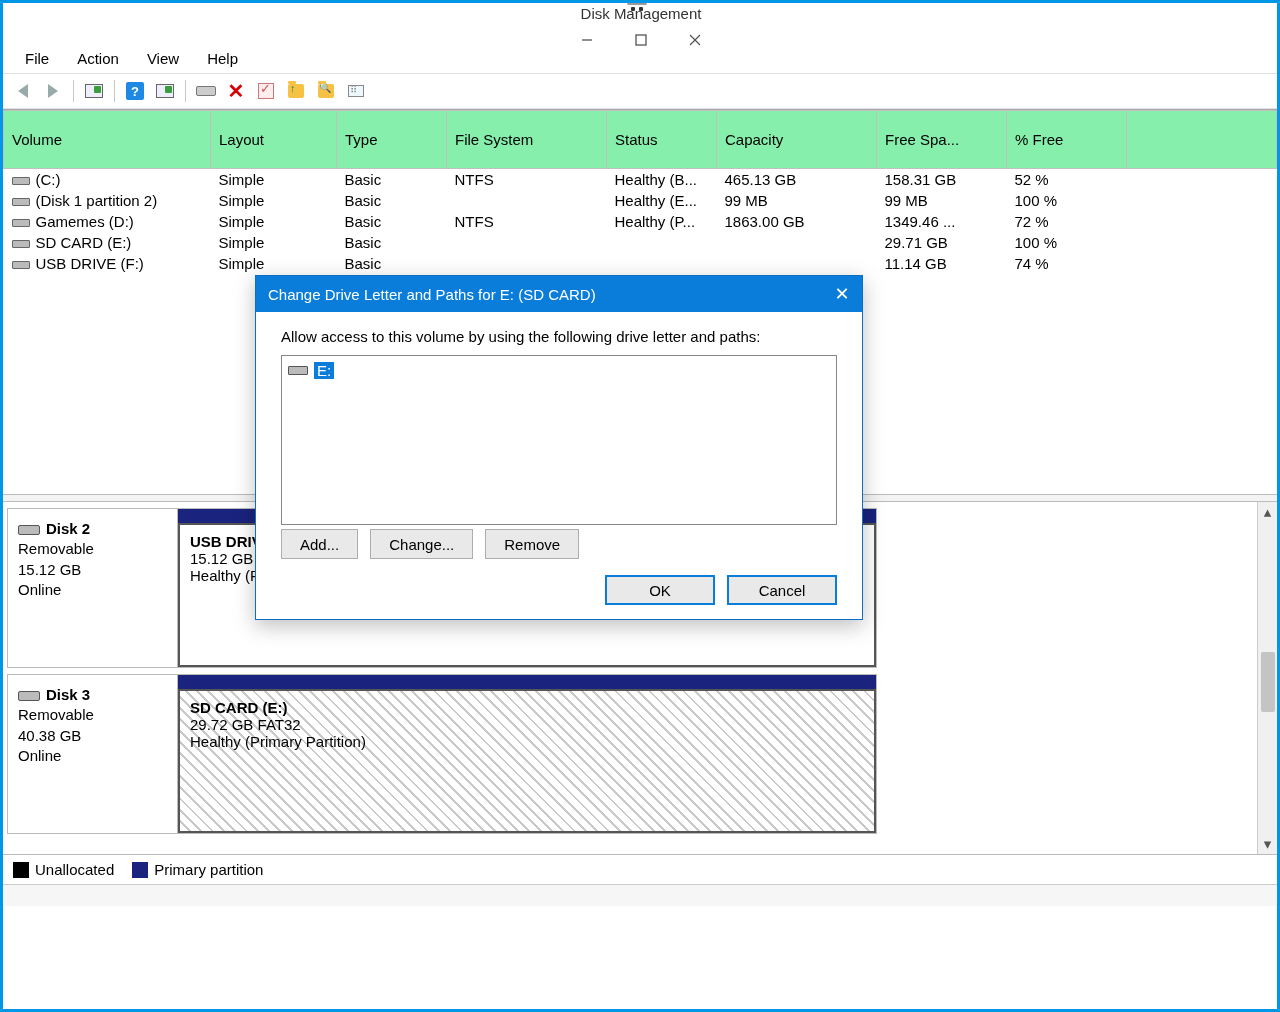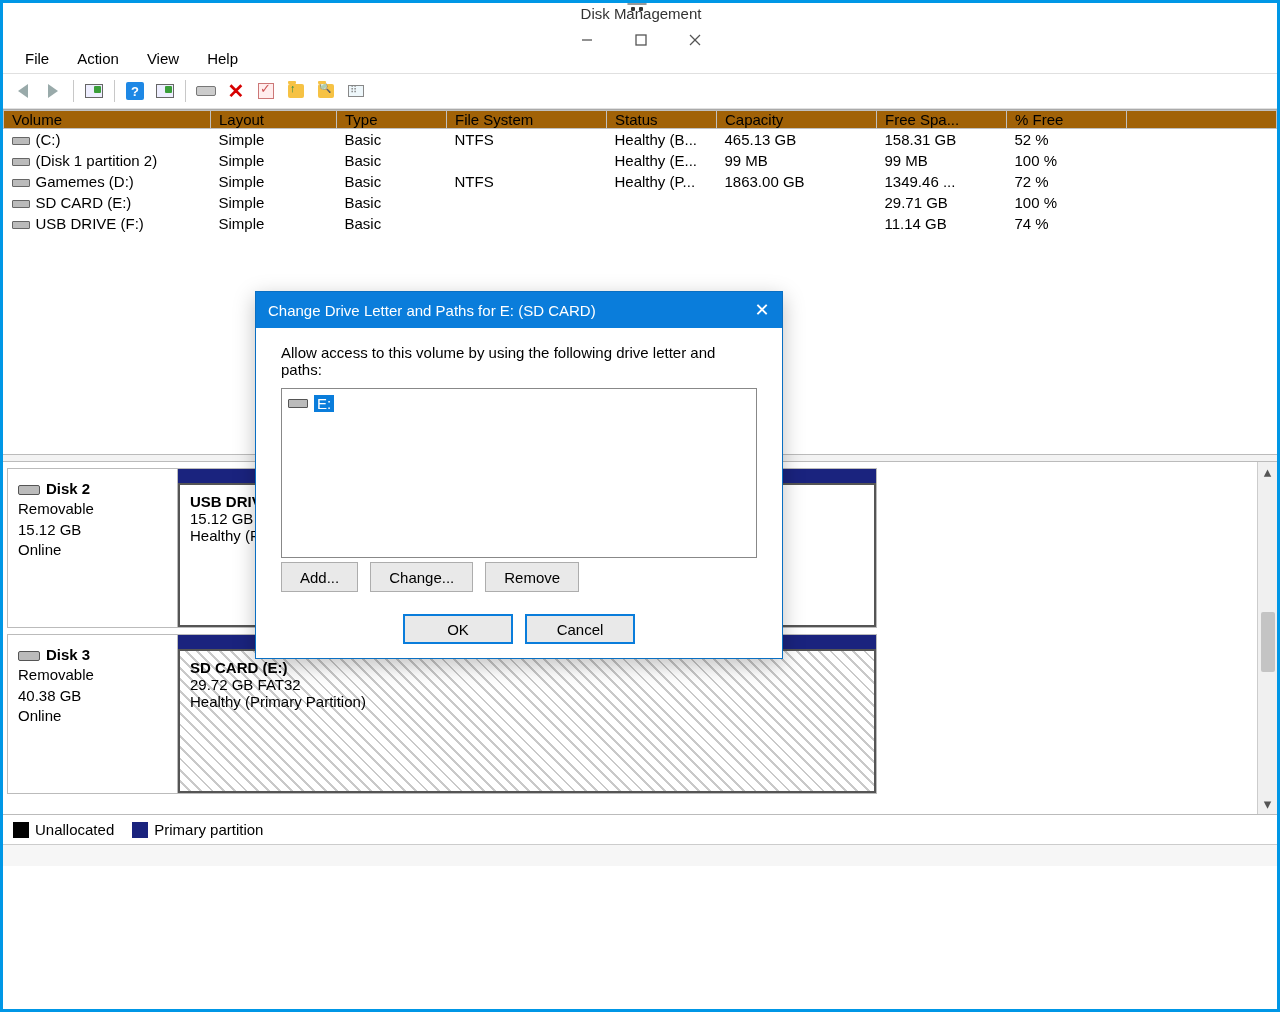--- a/index.html
+++ b/index.html
@@ -103,23 +103,23 @@
     border-top:1px solid #aaa;
   }
   table.volumes {
     width:100%;
     border-collapse:collapse;
     table-layout:fixed;
   }
   table.volumes th {
     text-align:left;
     font-weight:normal;
-    background:#a16207;
+    background:#86efac;
     border:1px solid #c0c0c0;
-    padding:0 8px;
+    padding:20px 8px;
     font-size:15px;
     white-space:nowrap; overflow:hidden;
   }
   table.volumes td {
     padding:2px 8px;
     font-size:15px;
     white-space:nowrap; overflow:hidden;
   }
   td.vol .mini-disk{
     display:inline-block;width:18px;height:8px;background:#bbb;border:1px solid #666;border-radius:1px;margin-right:6px;vertical-align:middle;
@@ -169,22 +169,22 @@
     display:flex; align-items:center; gap:18px; padding:0 10px;
     font-size:15px;
   }
   .legend .sw{width:16px;height:16px;display:inline-block;margin-right:6px;vertical-align:-3px;}
   .legend .unalloc{background:#000;}
   .legend .primary{background:#1a237e;}
   .statusbar{height:22px;border-top:1px solid #ccc;background:#f6f6f6;}
   
   .modal{
     position:absolute;
-    left:252px; top:288px;
-    width:528px;
+    left:252px; top:272px;
+    width:608px;
     border:1px solid #0a6fc2;
     box-shadow:0 6px 20px rgba(0,0,0,.25);
     background:#fff;
     z-index:10;
   }
   .modal .dlg-title{
     height:36px; background:#0a7ddb; color:#fff;
     display:flex;align-items:center;padding:0 12px;font-size:15px;
   }
   .modal .dlg-title .x{
@@ -203,21 +203,21 @@
   .modal .listbox .item .mini{width:20px;height:9px;background:#bbb;border:1px solid #555;border-radius:1px;}
   .modal .listbox .item .sel{
     background:#0a7ddb;color:#fff;padding:0 3px;
   }
   .modal .btn-row{display:flex;gap:12px;margin-top:4px;}
   .modal button{
     height:30px; padding:0 18px;
     background:#e9e9e9;border:1px solid #adadad;
     font-family:inherit;font-size:15px;cursor:pointer;
   }
-  .modal .btn-row.right{justify-content:center;margin-top:22px;}
+  .modal .btn-row.right{justify-content:flex-end;margin-top:16px;}
   .modal .btn-row.right button{
     width:110px; border:2px solid #0a7ddb;
   }
 </style>
 </head>
 <body>
 
 <div class="titlebar">
   <span class="app-icon"></span>
   <span class="title-text">Disk Management</span>

